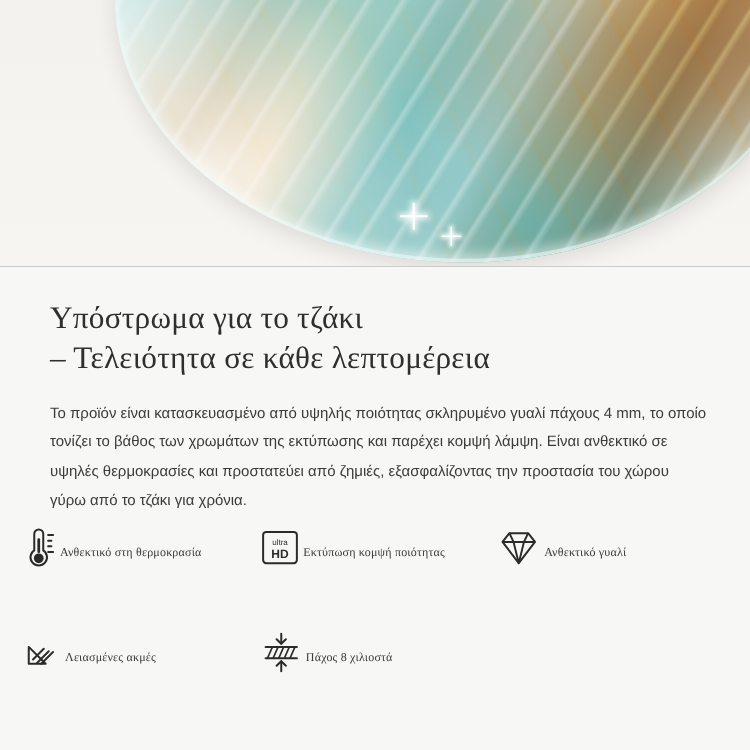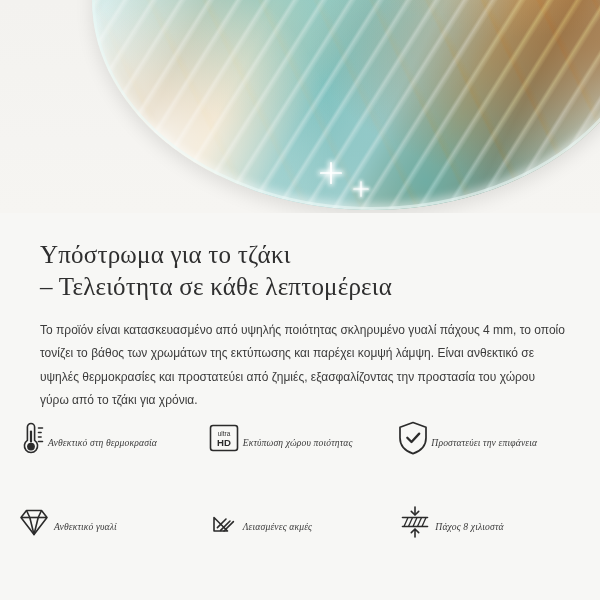--- a/index.html
+++ b/index.html
@@ -170,21 +170,20 @@
     align-items: center;
     justify-content: center;
   }
   .feature-label {
     margin-top: 8px;
     font-family: "Liberation Serif", serif;
     font-size: 9.6px;
     color: #3a3a3a;
     text-align: center;
     letter-spacing: .15px;
-    font-style: italic;
   }
   svg { display: block; }
 </style>
 </head>
 <body>
 
 <div class="page">
 
   <div class="hero">
     <div class="hero-bg"></div>
@@ -224,32 +223,23 @@
       </div>
 
       <div class="feature">
         <div class="feature-icon">
           <svg width="38" height="38" viewBox="0 0 38 38">
             <rect x="5.5" y="6.5" width="27" height="25" rx="2.5" fill="none" stroke="#2b2b2b" stroke-width="1.6"></rect>
             <text x="19" y="17.4" text-anchor="middle" font-family="Liberation Sans, sans-serif" font-size="6.4" fill="#2b2b2b">ultra</text>
             <text x="19" y="27.2" text-anchor="middle" font-family="Liberation Sans, sans-serif" font-size="9.6" font-weight="bold" fill="#2b2b2b">HD</text>
           </svg>
         </div>
-        <div class="feature-label">Εκτύπωση χώρου ποιότητας</div>
-      </div>
-
-      <div class="feature">
-        <div class="feature-icon">
-          <svg width="36" height="40" viewBox="0 0 36 40">
-            <path d="M18 4.5 L31 9.2 V20c0 8.4-6 13.2-13 15.6C11 33.2 5 28.4 5 20V9.2Z" fill="none" stroke="#2b2b2b" stroke-width="1.7" stroke-linejoin="round"></path>
-            <path d="M12.3 19.8 L16.5 24 L24.2 15.6" fill="none" stroke="#2b2b2b" stroke-width="2.3" stroke-linecap="round" stroke-linejoin="round"></path>
-          </svg>
-        </div>
-        <div class="feature-label">Προστατεύει την επιφάνεια</div>
-      </div>
+        <div class="feature-label">Εκτύπωση κομψή ποιότητας</div>
+      </div>
+
 
       <div class="feature">
         <div class="feature-icon">
           <svg width="40" height="36" viewBox="0 0 40 36">
             <g fill="none" stroke="#2b2b2b" stroke-width="1.6" stroke-linejoin="round">
               <path d="M7 13.5 L12.5 6.5 H27.5 L33 13.5 L20 30.5 Z"></path>
               <path d="M7 13.5 H33"></path>
               <path d="M12.5 6.5 L15.8 13.5 L20 30.5 L24.2 13.5 L27.5 6.5"></path>
             </g>
           </svg>

